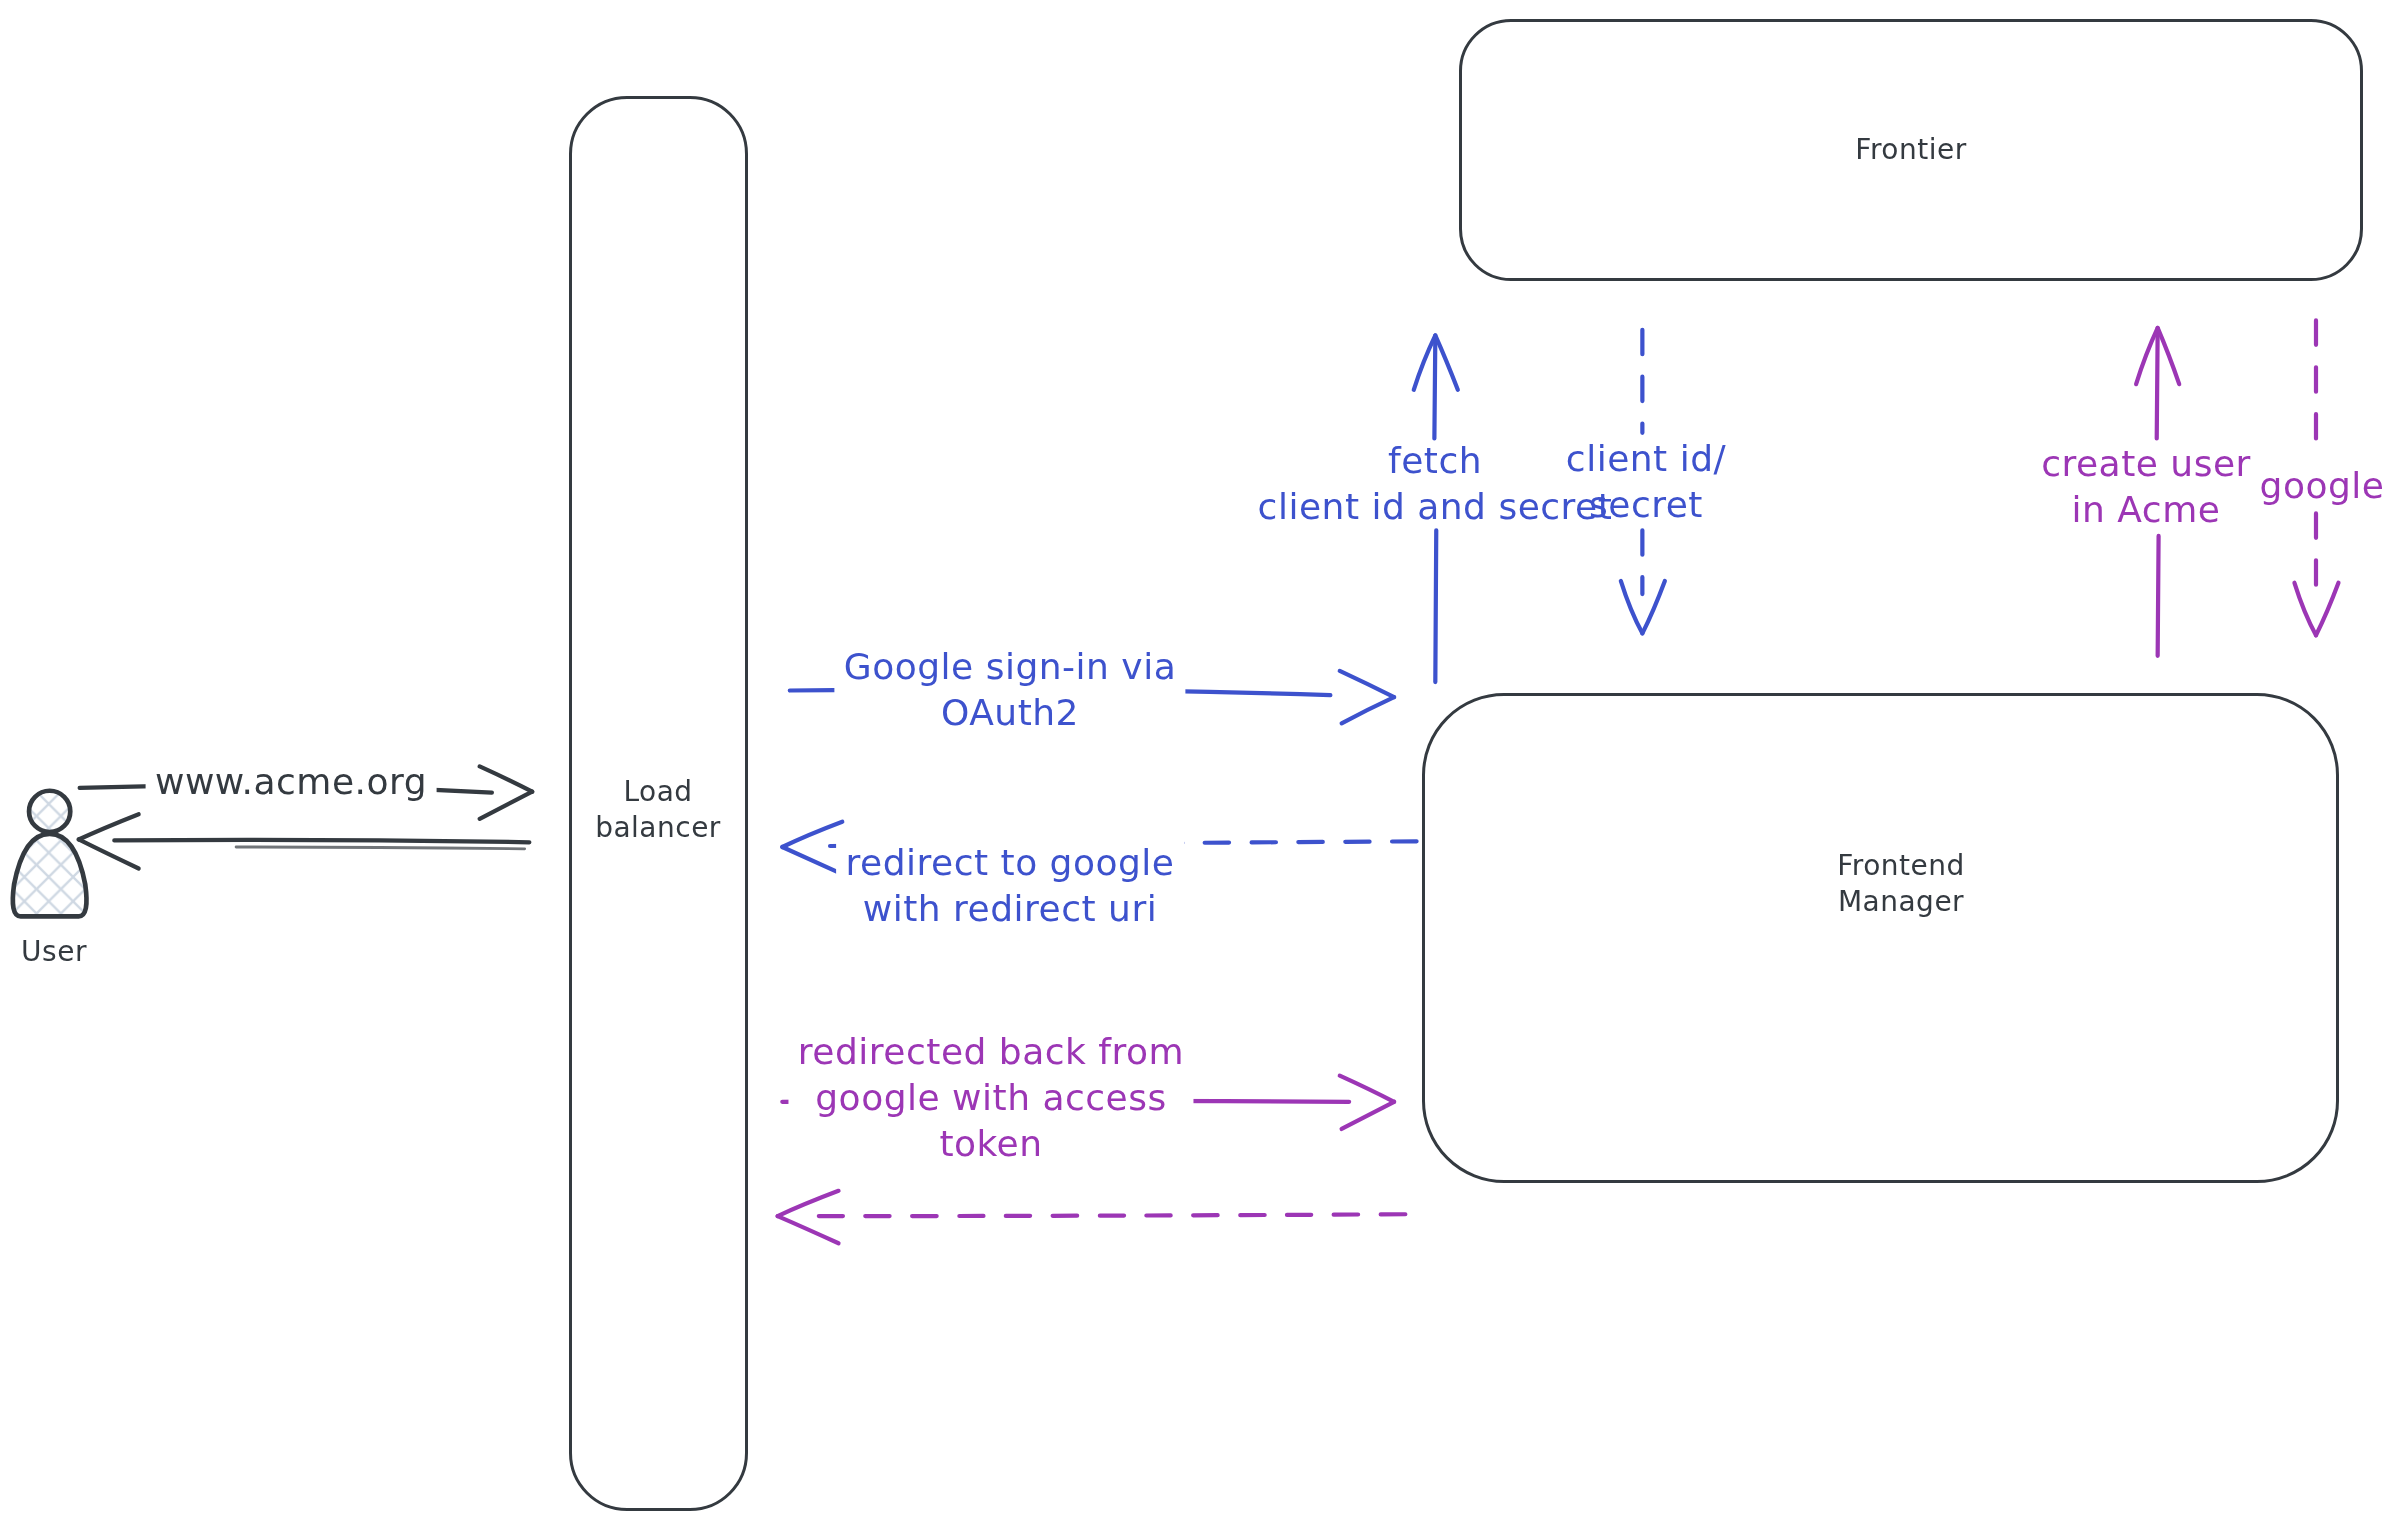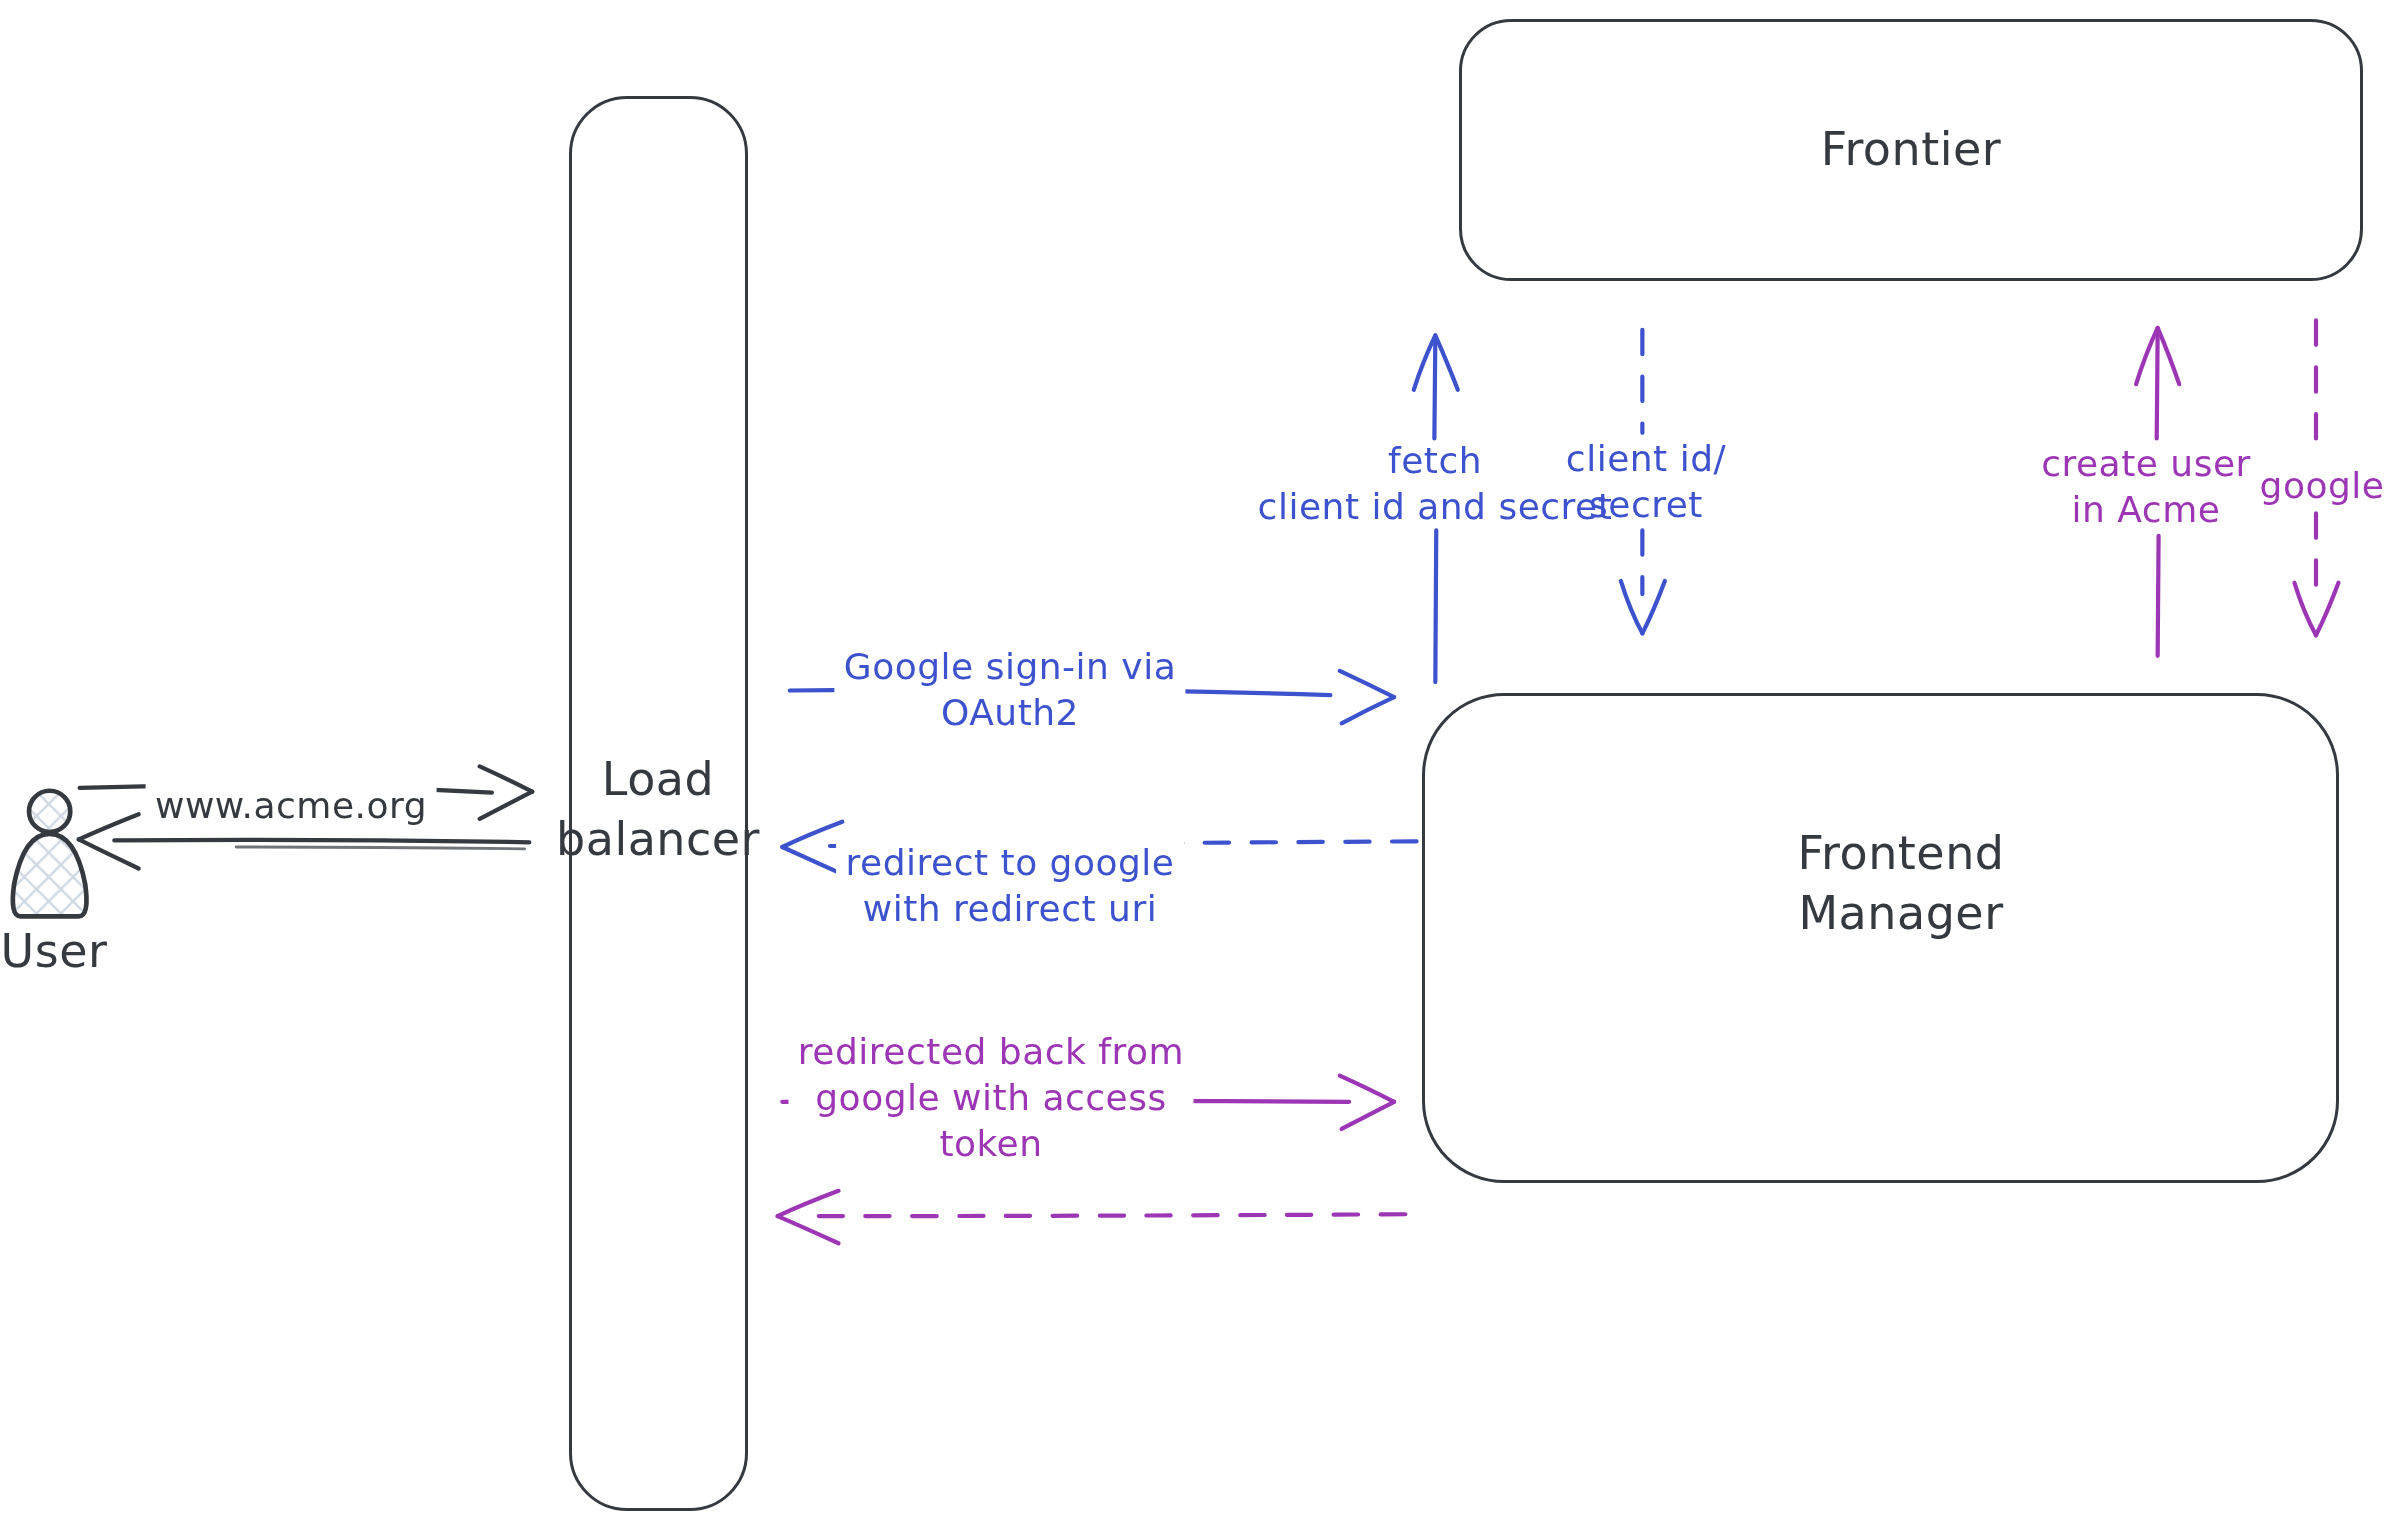--- a/index.html
+++ b/index.html
@@ -14,21 +14,21 @@
   }
   .node{
     position:absolute; border:3.7px solid var(--ink);
     background:transparent; box-sizing:border-box;
   }
   .lbl{
     position:absolute; transform:translate(-50%,-50%);
     text-align:center; white-space:pre-line;
     font-size:36px; line-height:1.28; letter-spacing:0.5px;
   }
-  .node-label{ font-size:46px; line-height:1.3; color:var(--ink); }
+  .node-label{ font-size:28px; line-height:1.3; color:var(--ink); }
   .c-ink{color:var(--ink);} .c-blue{color:var(--blue);} .c-purple{color:var(--purple);}
   .bg{ background:var(--background); padding:1.9px 9.4px; }
   svg.overlay{ position:absolute; left:0; top:0; }
   .ln{ fill:none; stroke-width:4.5; stroke-linecap:round; }
   .s-ink{stroke:var(--ink);} .s-blue{stroke:var(--blue);} .s-purple{stroke:var(--purple);}
   .dash{ stroke-dasharray:26 24; }
   .thin{ stroke-width:3; opacity:.7; }
   .actor-outline{ fill:url(#hatch); stroke:var(--ink); stroke-width:5; }
   .hatch-a{ stroke:var(--actor-hatch); stroke-width:2.5; }
 </style>
@@ -140,21 +140,21 @@
   <div class="node" style="left:1459px; top:19px; width:904px; height:262px; border-radius:52px;"></div>
   <div class="node" style="left:1422px; top:693px; width:917px; height:490px; border-radius:82px;"></div>
 
   <div class="lbl node-label" style="left:658px; top:810px;">Load
 balancer</div>
   <div class="lbl node-label" style="left:1911px; top:150px;">Frontier</div>
   <div class="lbl node-label" style="left:1881px; top:884px;margin-left:20px;">Frontend
 Manager</div>
   <div class="lbl node-label" style="left:54px; top:952px;">User</div>
 
-  <div class="lbl c-ink bg" style="left:291px; top:806px;">www.acme.org</div>
+  <div class="lbl c-ink bg" style="left:291px; top:782px;">www.acme.org</div>
   <div class="lbl c-blue bg" style="left:1010px; top:690px;">Google sign-in via
 OAuth2</div>
   <div class="lbl c-blue bg" style="left:1010px; top:838px;margin-top:48px;">redirect to google
 with redirect uri</div>
   <div class="lbl c-purple bg" style="left:991px; top:1098px;">redirected back from
 google with access
 token</div>
   <div class="lbl c-blue" style="left:1435px; top:484px;">fetch
 client id and secret</div>
   <div class="lbl c-purple" style="left:2146px; top:487px;">create user

